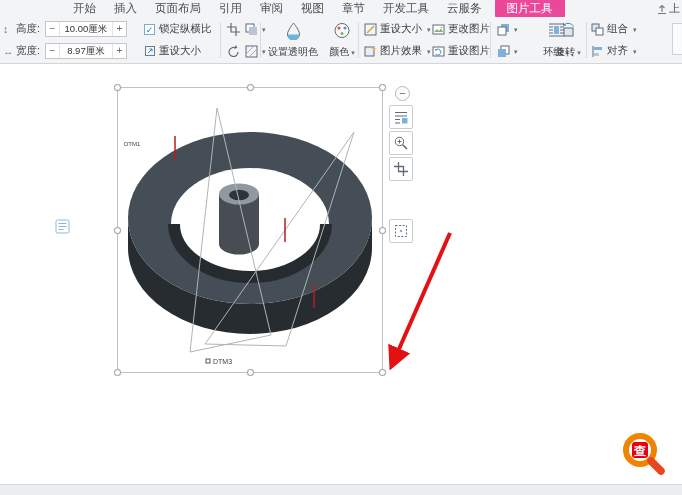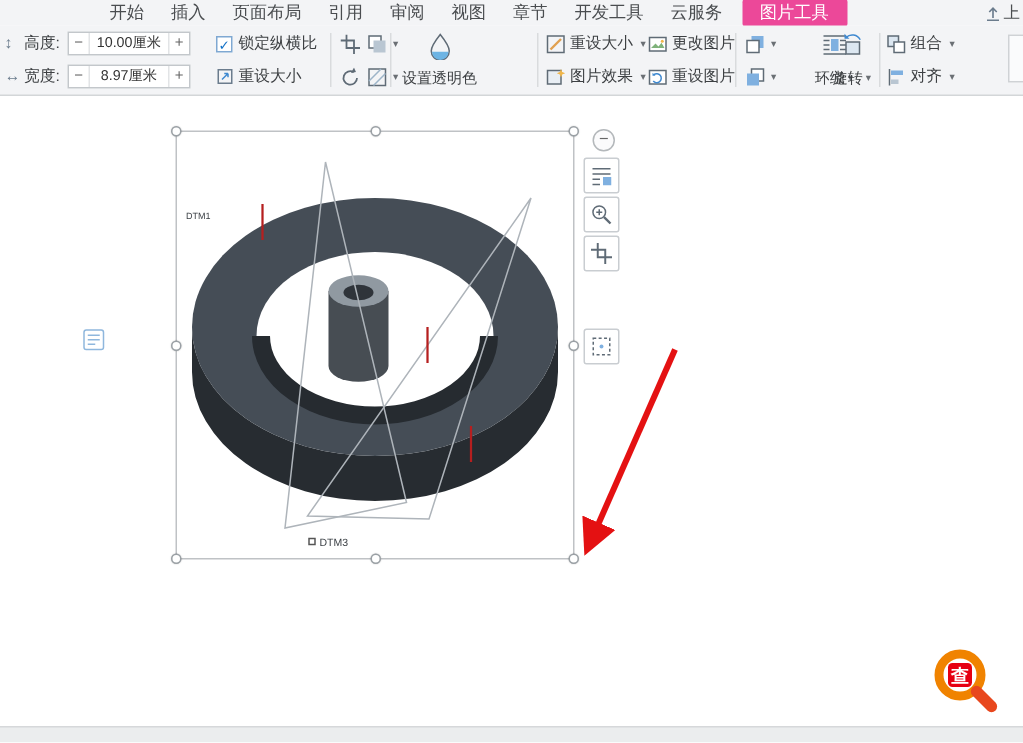--- a/index.html
+++ b/index.html
@@ -166,20 +166,34 @@
     <div class="tallbtn" style="left:264px; width:58px">
       <span>
         <svg width="17" height="18" viewBox="0 0 17 18">
             <path d="M8.5 1C8.5 1 2.5 8.5 2.5 12a6 6 0 0 0 12 0C14.5 8.5 8.5 1 8.5 1Z" stroke="#5f6b76" fill="none"></path>
             <path d="M3 12.5a5.5 5.5 0 0 0 11 0Z" fill="#6db4e4"></path>
           </svg>
       </span>
       <span class="tlabel">设置透明色</span>
     </div>
 
+    <div class="tallbtn" style="left:324px; width:36px">
+      <span>
+        <svg width="18" height="17" viewBox="0 0 18 17">
+            <circle cx="9" cy="8.5" r="7" stroke="#5f6b76" fill="#fdfdfd"></circle>
+            <circle cx="6" cy="6" r="1.6" fill="#e05252"></circle>
+            <circle cx="12" cy="6" r="1.6" fill="#4f93d8"></circle>
+            <circle cx="9" cy="11.5" r="1.6" fill="#6cbf5e"></circle>
+          </svg>
+      </span>
+      <span class="tlabel">
+          <span>颜色</span>
+          <span class="caret">▾</span>
+        </span>
+    </div>
 
     <div class="vsep" style="left:358px"></div>
 
     <div class="g row1 rowbtn" style="left:364px">
       <span>
         <svg width="13" height="13" viewBox="0 0 13 13">
             <rect x="1" y="1" width="11" height="11" stroke="#5f6b76" fill="none"></rect>
             <path d="M3 10L10 3" stroke="#e0a050" stroke-width="1.6"></path>
           </svg>
       </span>

